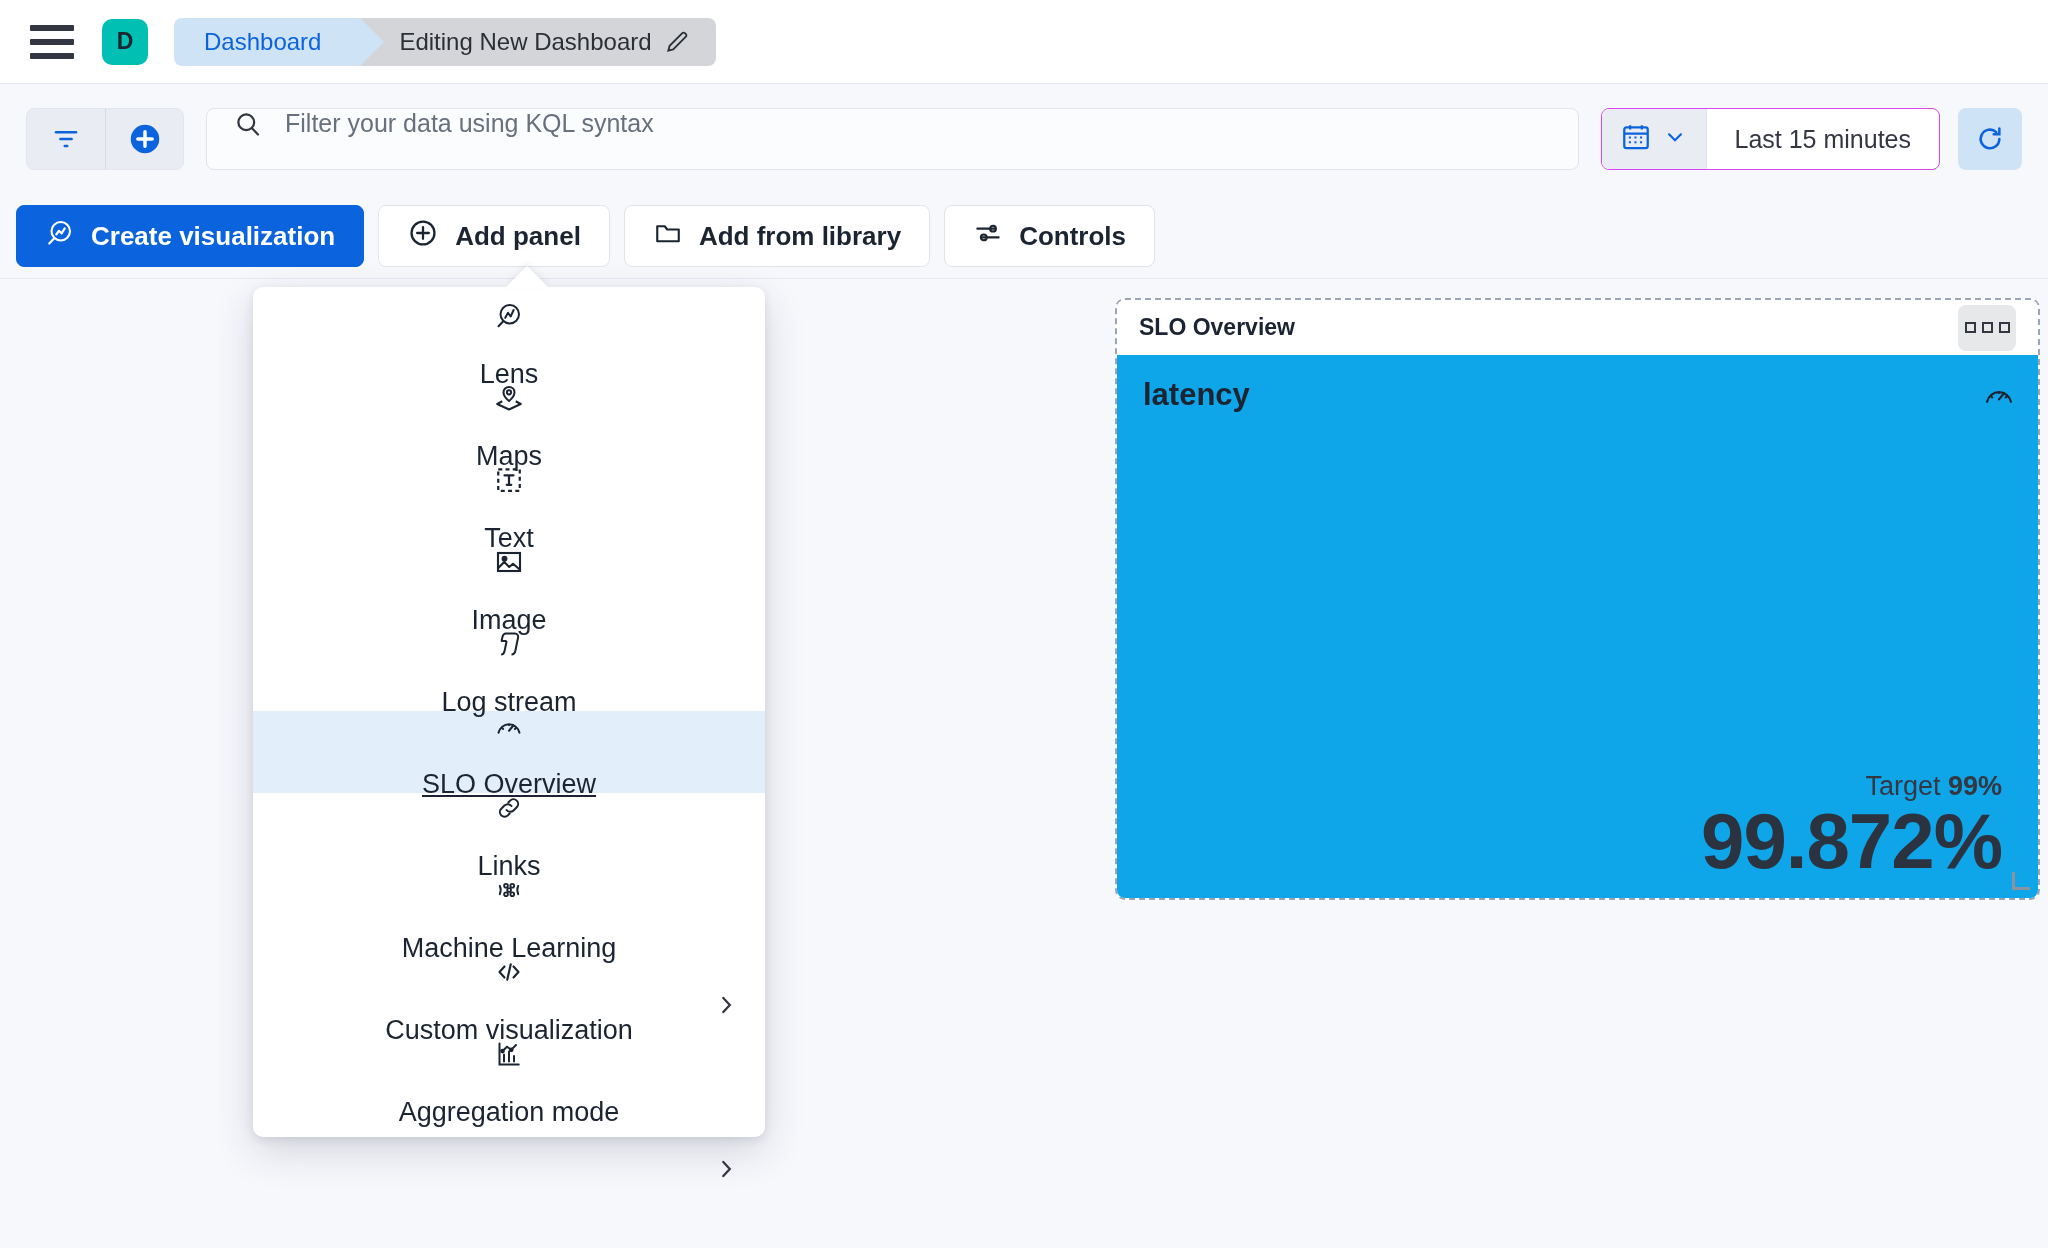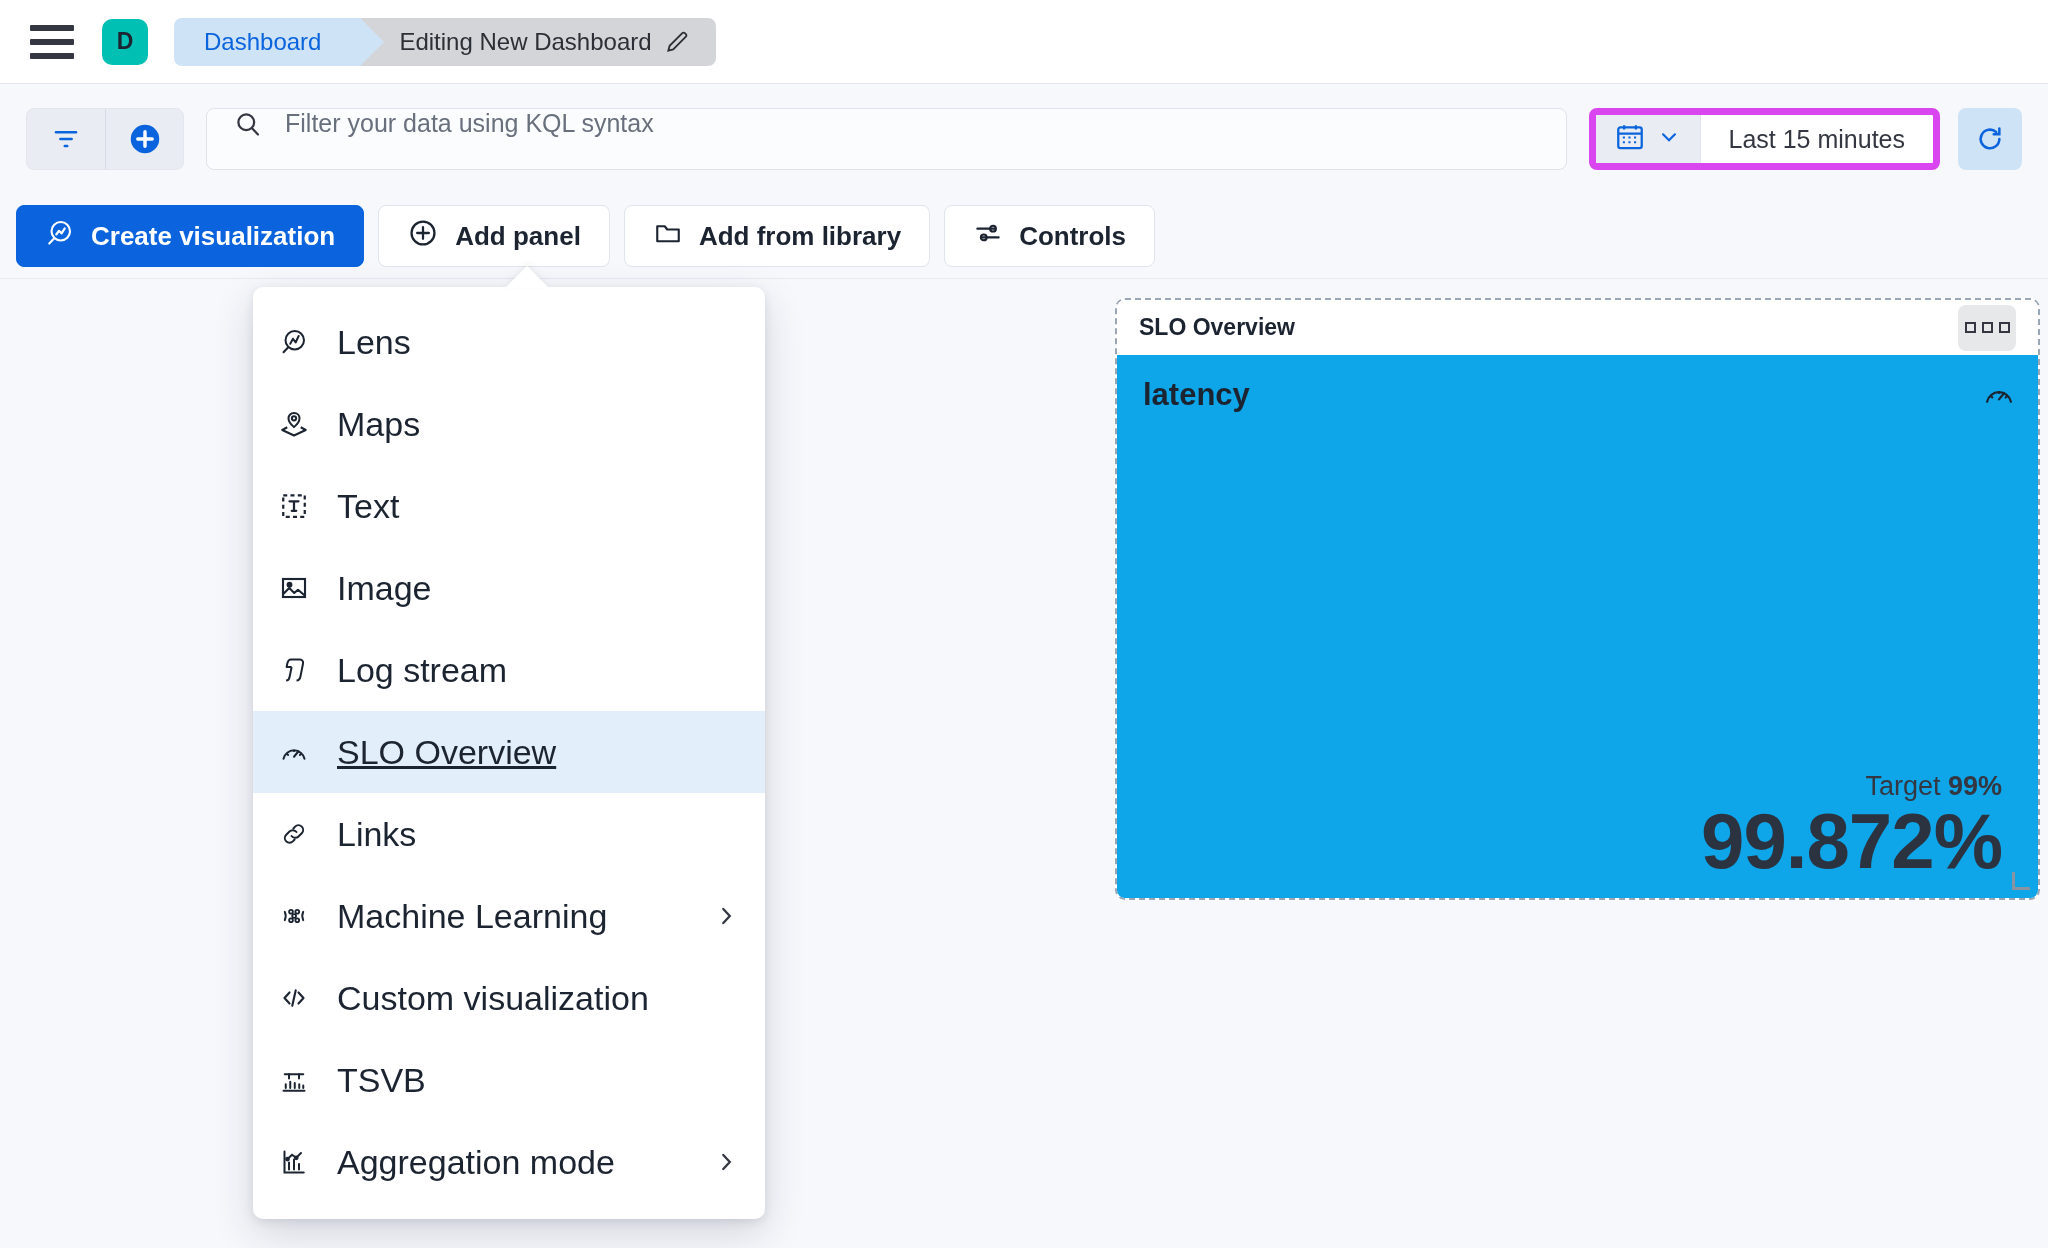--- a/index.html
+++ b/index.html
@@ -88,21 +88,21 @@
 
   .kql-field {
     flex: 1; height: 62px; margin-left: 22px;
     background: #fbfcfe; border: 1px solid #dfe3ec; border-radius: 8px;
     display: flex; align-items: flex-start; padding: 0 26px; gap: 22px; cursor: text;
   }
   .kql-placeholder { color: #69707d; font-size: 25px; }
 
   .timepick {
     display: flex; align-items: center; height: 62px; margin-left: 22px;
-    border: 7px solid #d946ef; border-radius: 8px; overflow: hidden; background:#fff;
+    border: 1px solid #d946ef; border-radius: 8px; overflow: hidden; background:#fff;
   }
   .tp-cal {
     background: #e9edf3; height: 100%; display:flex; align-items:center; gap: 10px;
     padding: 0 18px; cursor: pointer; border-right: 1px solid #dfe3ec;
   }
   .tp-value { padding: 0 28px; font-size: 25px; color: #343741; cursor: pointer; }
   .refresh-btn {
     width: 64px; height: 62px; margin-left: 18px; background: #cfe3f7;
     border-radius: 8px; display:flex; align-items:center; justify-content:center; cursor:pointer;
   }
@@ -136,21 +136,21 @@
     filter: drop-shadow(0 -3px 3px rgba(0,0,0,.05));
   }
   .menu {
     position: absolute; left: 253px; top: 287px; width: 512px;
     background: #ffffff; border-radius: 10px;
     box-shadow: 0 14px 40px rgba(30,40,60,.16), 0 3px 10px rgba(30,40,60,.10);
     padding: 14px 0 16px 0; z-index: 30;
   }
   .menu-item {
     height: 82px; display: flex; align-items: center; padding: 0 26px; gap: 28px;
-    font-size: 34px; color: #1b2430; cursor: pointer;
+    font-size: 27px; color: #1b2430; cursor: pointer; flex-direction: column;
   }
   .menu-item .mi-icon { width: 30px; height: 30px; display:flex; align-items:center; justify-content:center; flex:0 0 30px; }
   .menu-item .mi-label { flex: 1; }
   .menu-item.selected { background: #e3eefb; }
   .menu-item.selected .mi-label { text-decoration: underline; }
   .menu-item .chev { margin-left:auto; display:flex; align-items:center; }
 
   
   .slo-panel {
     position: absolute; left: 1115px; top: 298px; width: 925px; height: 602px;
@@ -416,31 +416,20 @@
       <span class="mi-icon">
         <svg width="30" height="30" viewBox="0 0 24 24" fill="none" stroke="#1b2430" stroke-width="1.7" stroke-linecap="round" stroke-linejoin="round">
           <path d="M8.4 7.6L4.4 12l4 4.4"></path>
             <path d="M15.6 7.6l4 4.4-4 4.4"></path>
             <path d="M13.4 5.8l-2.8 12.4"></path>
         </svg>
       </span>
       <span class="mi-label">Custom visualization</span>
     </div>
 
-    <div class="menu-item">
-      <span class="mi-icon">
-        <svg width="30" height="30" viewBox="0 0 24 24" fill="none" stroke="#1b2430" stroke-width="1.6" stroke-linecap="round">
-          <path d="M4.6 7.4h14.8"></path>
-            <path d="M8 7.4v3.4M16 7.4v3.4"></path>
-          <path d="M5.4 18.4v-3M9 18.4v-5M12.6 18.4v-4M16.2 18.4v-3M19.4 18.4v-2"></path>
-          <path d="M3.6 20.6h16.8"></path>
-        </svg>
-      </span>
-      <span class="mi-label">TSVB</span>
-    </div>
 
     <div class="menu-item">
       <span class="mi-icon">
         <svg width="30" height="30" viewBox="0 0 24 24" fill="none" stroke="#1b2430" stroke-width="1.6" stroke-linecap="round">
           <path d="M4.4 3.6v16.8h15.4"></path>
           <path d="M8 18v-5.6M12 18v-8M16 18v-4.4"></path>
           <path d="M6.8 9.6l3.6-3.4 3.4 2.4 3.8-3.8"></path>
           <circle cx="6.8" cy="9.6" r="1.1" fill="#1b2430"></circle>
             <circle cx="13.8" cy="8.6" r="1.1" fill="#1b2430"></circle>
         </svg>

